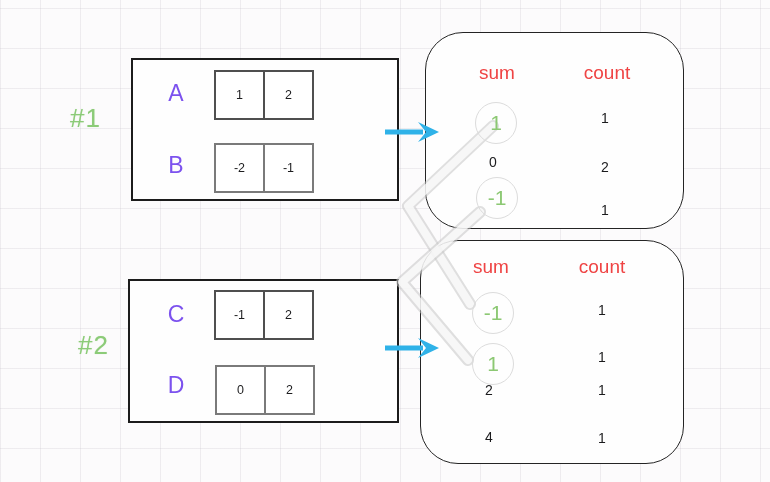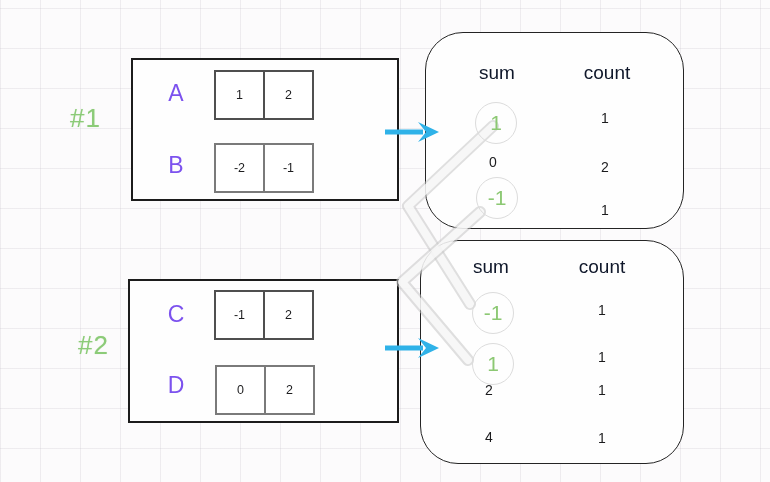--- a/index.html
+++ b/index.html
@@ -31,21 +31,21 @@
     box-sizing:border-box;width:51px;height:50px;background:#fff;
     border:2px solid #4f4f4f;display:flex;align-items:center;justify-content:center;
     font-size:12.5px;color:#1d1d1f;
   }
   .cell + .cell{margin-left:-2px;}
   .arr.lighter .cell{border-color:#7a7a7a;}
   .rbox{
     position:absolute;background:#fefefe;border:1.6px solid #242424;border-radius:38px;
   }
   .hdr{
-    position:absolute;color:#0f172a;font-size:19px;width:80px;text-align:center;
+    position:absolute;color:#ef4444;font-size:19px;width:80px;text-align:center;
   }
   .val{
     position:absolute;width:34px;text-align:center;font-size:14px;color:#1b1b1d;
   }
   .hl-circle{
     position:absolute;width:42px;height:42px;border-radius:50%;
     border:1.6px solid #dcdcdc;box-sizing:border-box;
     display:flex;align-items:center;justify-content:center;
     color:#8cc873;font-size:21px;z-index:10;background:transparent;
   }

